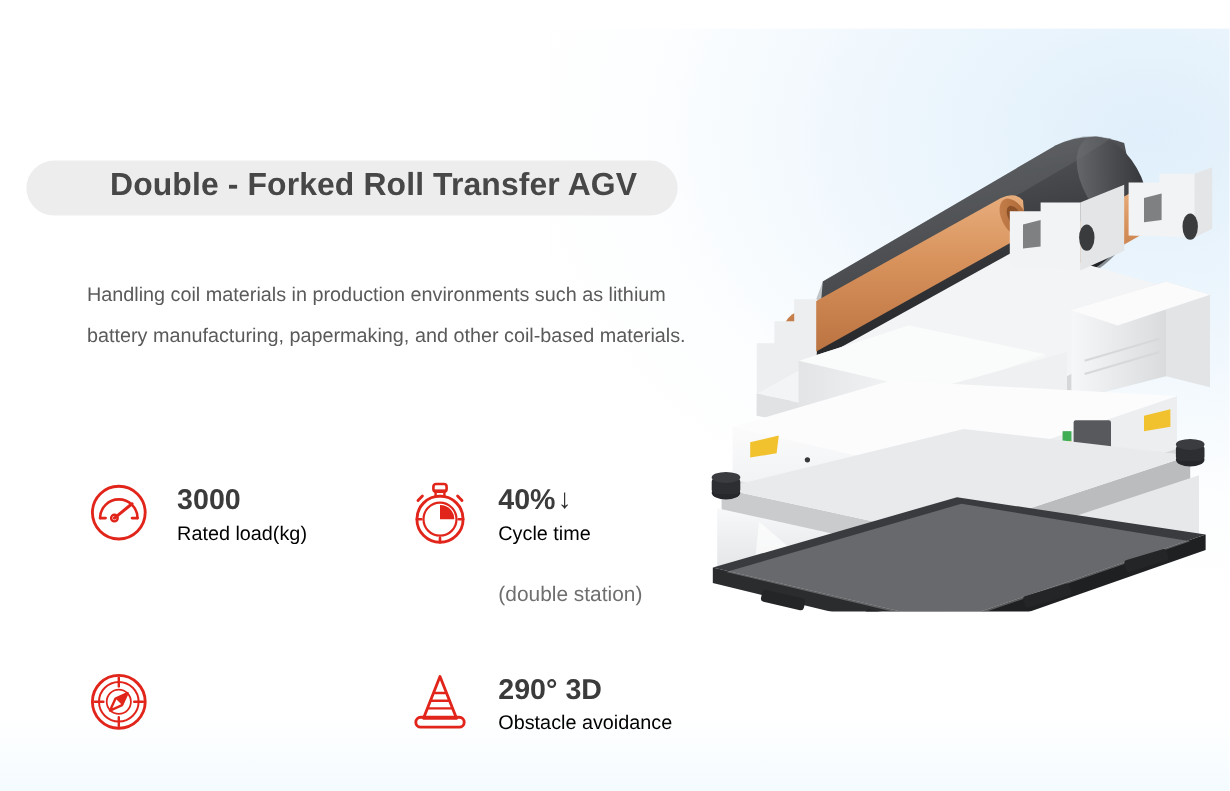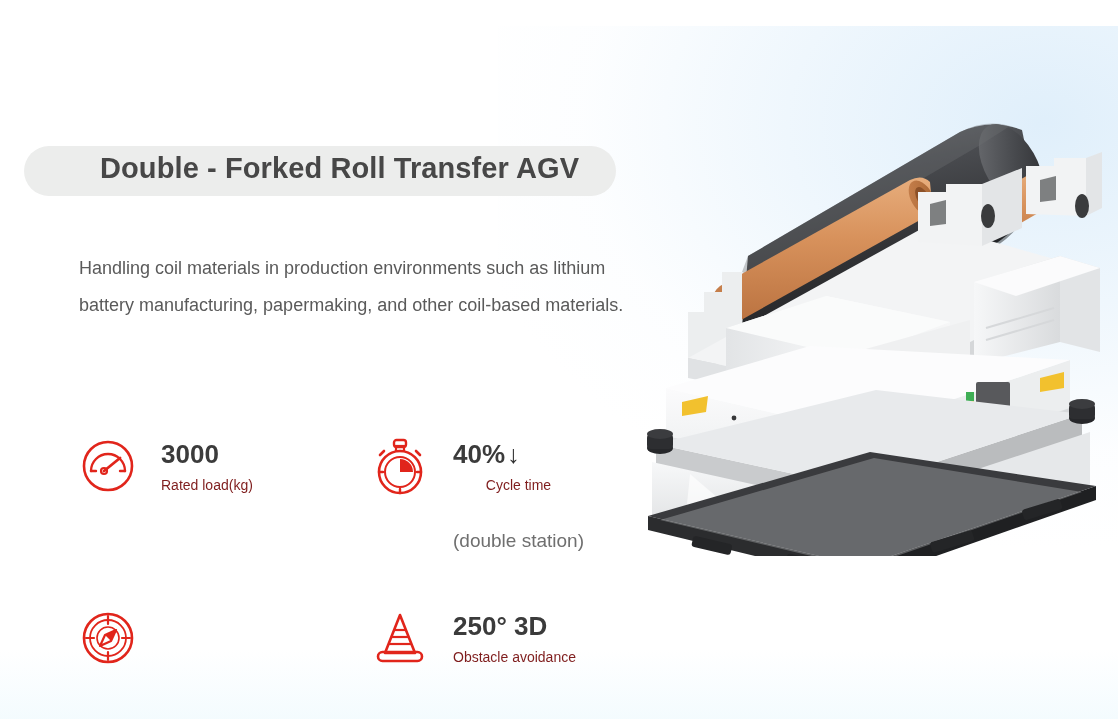--- a/index.html
+++ b/index.html
@@ -112,26 +112,25 @@
     align-items: center;
   }
   .spec-arrow {
     font-size: 25px;
     font-weight: bold;
     margin-left: 2px;
     color: #2f2f2f;
     line-height: 25px;
   }
   .spec-label {
-    font-size: 14px;
-    color: #7f1d1d;
+    font-size: 18px;
+    color: #000000;
     line-height: 24px;
     margin-top: 5px;
     white-space: nowrap;
-    text-align: center;
   }
   .spec-label2 {
     font-size: 19px;
     color: #6f6f6f;
     line-height: 24px;
     white-space: nowrap;
     margin-top: 32px;
   }
 
   
@@ -392,21 +391,21 @@
           <svg width="56" height="56" viewBox="0 0 56 56">
             <path d="M28,5 L43,43 L13,43 Z" fill="none" stroke="#e1251b" stroke-width="2.6" stroke-linejoin="round"></path>
             <line x1="22" y1="20" x2="34" y2="20" stroke="#e1251b" stroke-width="2.2"></line>
             <line x1="19.5" y1="27" x2="36.5" y2="27" stroke="#e1251b" stroke-width="2.2"></line>
             <line x1="17" y1="34" x2="39" y2="34" stroke="#e1251b" stroke-width="2.2"></line>
             <rect x="6" y="42" width="44" height="9" rx="4.5" fill="none" stroke="#e1251b" stroke-width="2.6"></rect>
           </svg>
         </div>
         <div class="spec-body">
           <div class="spec-value">
-            <span>250° 3D</span>
+            <span>290° 3D</span>
           </div>
           <div class="spec-label">Obstacle avoidance</div>
         </div>
       </div>
     </div>
   </div>
 
 </div>
 
 </body></html>

